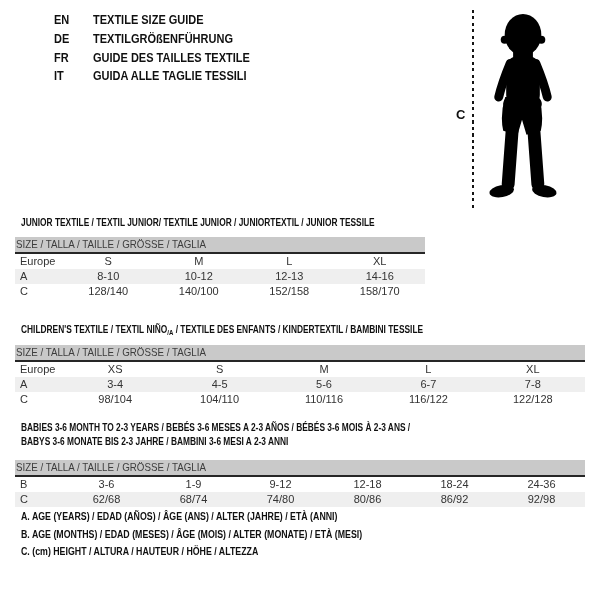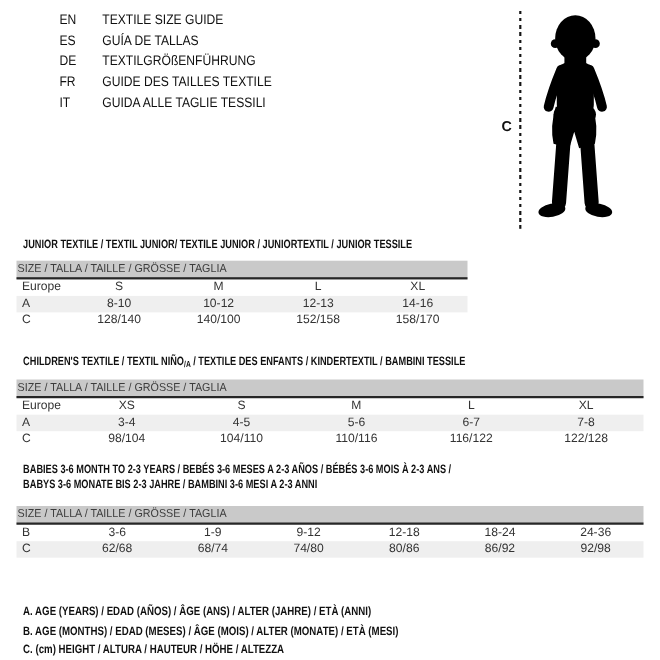--- a/index.html
+++ b/index.html
@@ -4,21 +4,21 @@
 <style>
   :root{
     --bar:#c9c9c9; --shade:#efefef; --divider:#262626; --ink:#101010; --row-ink:#333333;
   }
   html,body{margin:0;padding:0;background:#fff;}
   body{width:600px;height:600px;font-family:"Liberation Sans",sans-serif;}
   .page{position:relative;width:600px;height:600px;background:#fff;overflow:hidden;}
 
   
   .langs{position:absolute;left:22px;top:11px;}
-  .lang-row{display:flex;height:18.7px;align-items:flex-start;font-weight:normal;font-size:12.5px;color:var(--ink);padding-left:32px;}
+  .lang-row{display:flex;height:18.7px;align-items:center;font-weight:bold;font-size:12.5px;color:var(--ink);padding-left:32px;}
   .lang-code{display:inline-block;width:39px;transform:scaleX(0.88);transform-origin:0 50%;}
   .lang-label{display:inline-block;white-space:nowrap;transform:scaleX(0.88);transform-origin:0 50%;}
 
   
   .height-line{position:absolute;left:472px;top:10px;width:2px;height:198px;
     background:repeating-linear-gradient(to bottom,#151515 0 3px,transparent 3px 6.5px);}
   .height-marker{position:absolute;left:456px;top:107px;font-weight:bold;font-size:13px;color:var(--ink);}
   .baby{position:absolute;left:483px;top:8px;width:82px;height:198px;}
 
   
@@ -36,36 +36,32 @@
   #tbl3{top:460px;width:570px;}
   .size-bar{height:15px;line-height:15px;background:var(--bar);border-bottom:2px solid var(--divider);
     padding-left:1px;font-size:10.5px;color:#3c3c3c;white-space:nowrap;overflow:hidden;}
   .size-bar span{display:inline-block;transform:scaleX(0.93);transform-origin:0 50%;}
   .trow{display:flex;height:15px;line-height:15px;font-size:11px;align-items:center;justify-content:center;}
   .trow.shade{background:var(--shade);}
   .cell-label{width:48px;padding-left:5px;box-sizing:border-box;}
   .cell{flex:1;text-align:center;}
 
   
-  .notes{position:absolute;left:21px;top:548px;font-weight:bold;font-size:11px;line-height:17.5px;color:var(--ink);}
+  .notes{position:absolute;left:21px;top:508px;font-weight:bold;font-size:11px;line-height:17.5px;color:var(--ink);}
   .note-line{white-space:nowrap;transform:scaleX(0.8);transform-origin:0 50%;}
 </style>
 </head>
 <body>
 
 <div class="page">
 
   <div class="langs">
     <div class="lang-row">
       <span class="lang-code">EN</span>
       <span class="lang-label">TEXTILE SIZE GUIDE</span>
-    </div>
-    <div class="lang-row">
-      <span class="lang-code">ES</span>
-      <span class="lang-label">GUÍA DE TALLAS</span>
     </div>
     <div class="lang-row">
       <span class="lang-code">DE</span>
       <span class="lang-label">TEXTILGRÖßENFÜHRUNG</span>
     </div>
     <div class="lang-row">
       <span class="lang-code">FR</span>
       <span class="lang-label">GUIDE DES TAILLES TEXTILE</span>
     </div>
     <div class="lang-row">

